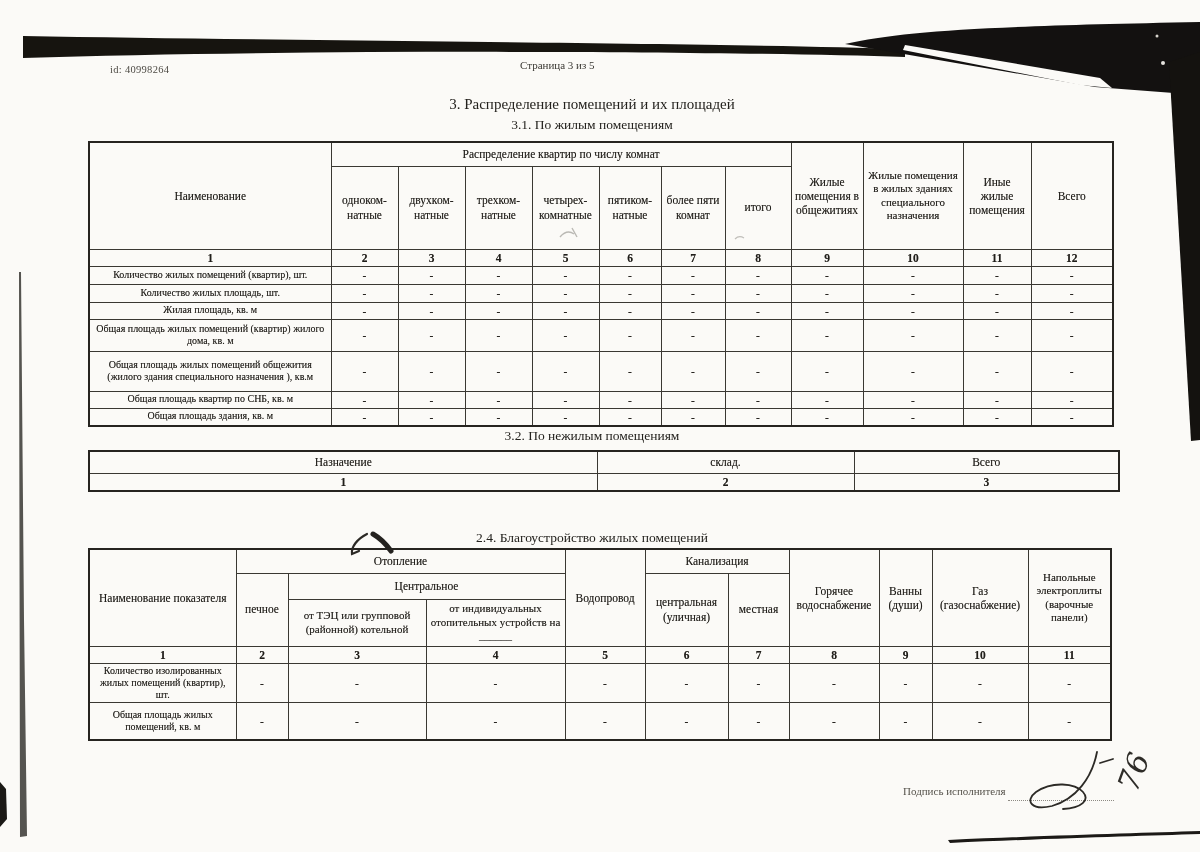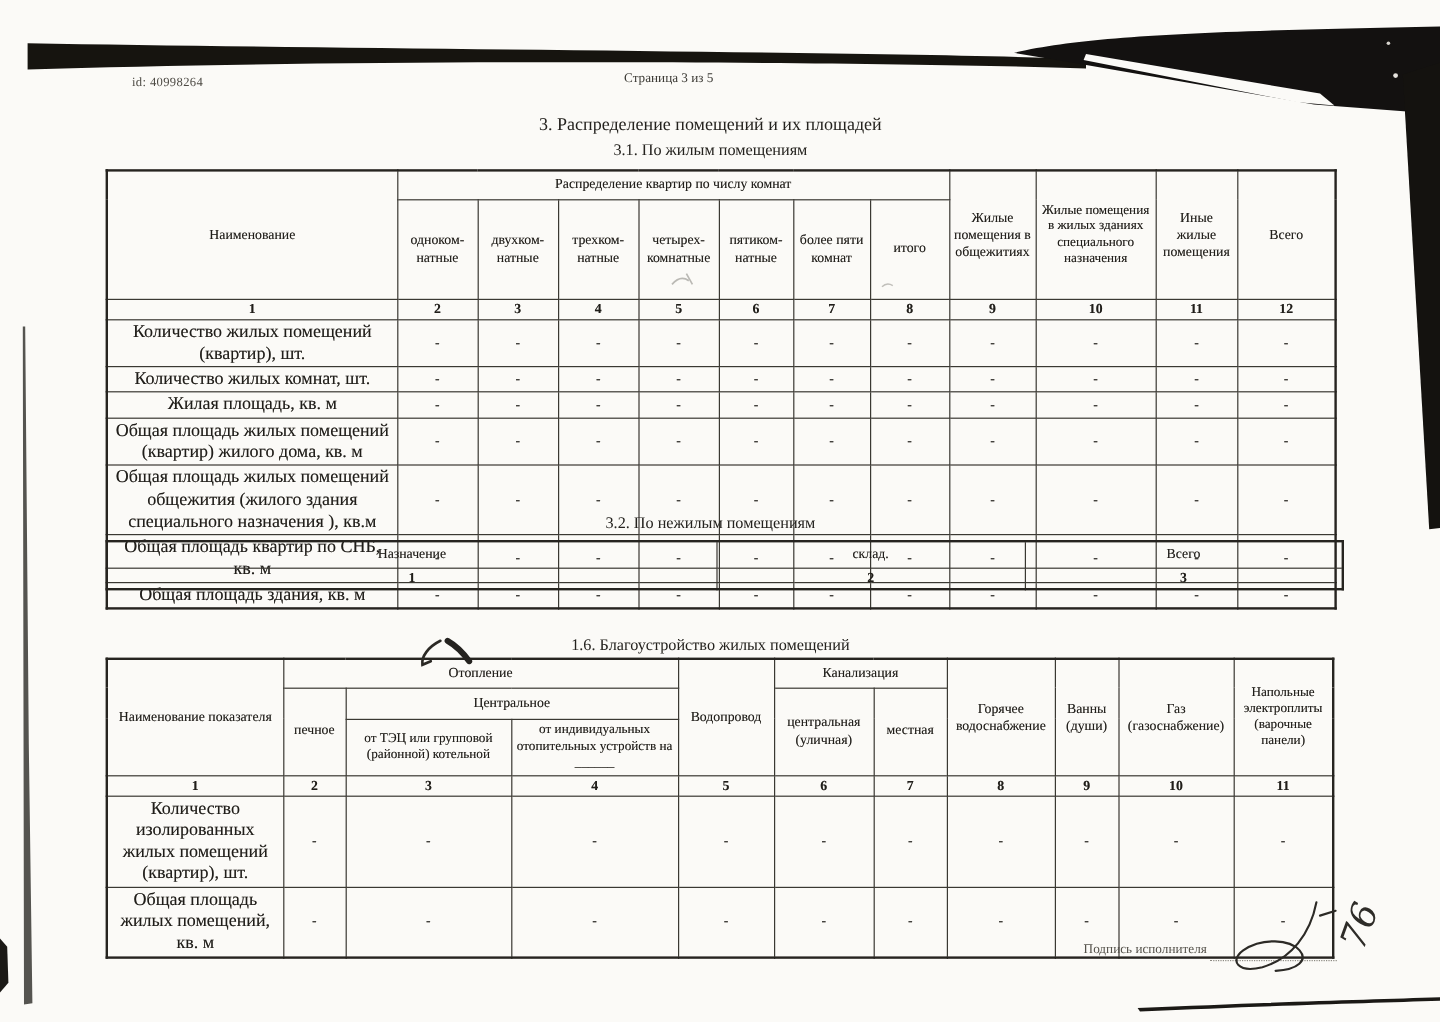--- a/index.html
+++ b/index.html
@@ -21,21 +21,21 @@
   table{border-collapse:collapse;table-layout:fixed;position:absolute;background:transparent;}
   table{border:2px solid #262420;}
   td{
     border:1px solid #3a3832;
     text-align:center;vertical-align:middle;
     padding:1px 3px;font-size:11.5px;line-height:1.22;
     color:#201e1a;text-shadow:0 0 .5px rgba(45,42,36,.5);
     overflow:hidden;word-wrap:break-word;
   }
   .num{font-weight:bold;font-size:11.5px;}
-  .rowlabel{font-size:15px;}
+  .rowlabel{font-size:10px;}
   .val{font-size:11.5px;}
   .hdr{font-size:11.5px;margin-left:31px;}
   .hdr-sm{font-size:11px;}
 
   #t31{left:88px;top:141px;width:1024px;}
   #t31 .hr1{height:24px;}
   #t31 .hr2{height:83px;}
   #t31-body tr:nth-child(1){height:17px;}
   #t31-body tr:nth-child(2){height:18px;}
   #t31-body tr:nth-child(3){height:18px;}
@@ -135,21 +135,21 @@
         <td class="val">-</td>
         <td class="val">-</td>
         <td class="val">-</td>
         <td class="val">-</td>
         <td class="val">-</td>
         <td class="val">-</td>
         <td class="val">-</td>
         <td class="val">-</td>
       </tr>
       <tr>
-        <td class="rowlabel">Количество жилых комнат, шт.</td>
+        <td class="rowlabel">Количество жилых площадь, шт.</td>
         <td class="val">-</td>
         <td class="val">-</td>
         <td class="val">-</td>
         <td class="val">-</td>
         <td class="val">-</td>
         <td class="val">-</td>
         <td class="val">-</td>
         <td class="val">-</td>
         <td class="val">-</td>
         <td class="val">-</td>
@@ -245,21 +245,21 @@
   </tbody>
     <tbody id="t32-body">
       <tr>
         <td class="num">1</td>
         <td class="num">2</td>
         <td class="num">3</td>
       </tr>
     </tbody>
 </table>
 
-<div class="abs title-line t33-title">1.6. Благоустройство жилых помещений</div>
+<div class="abs title-line t33-title">2.4. Благоустройство жилых помещений</div>
 
 <table id="t33">
   <colgroup>
     <col style="width:147px">
       <col style="width:52px">
       <col style="width:138px">
       <col style="width:139px">
     <col style="width:80px">
       <col style="width:83px">
       <col style="width:61px">

